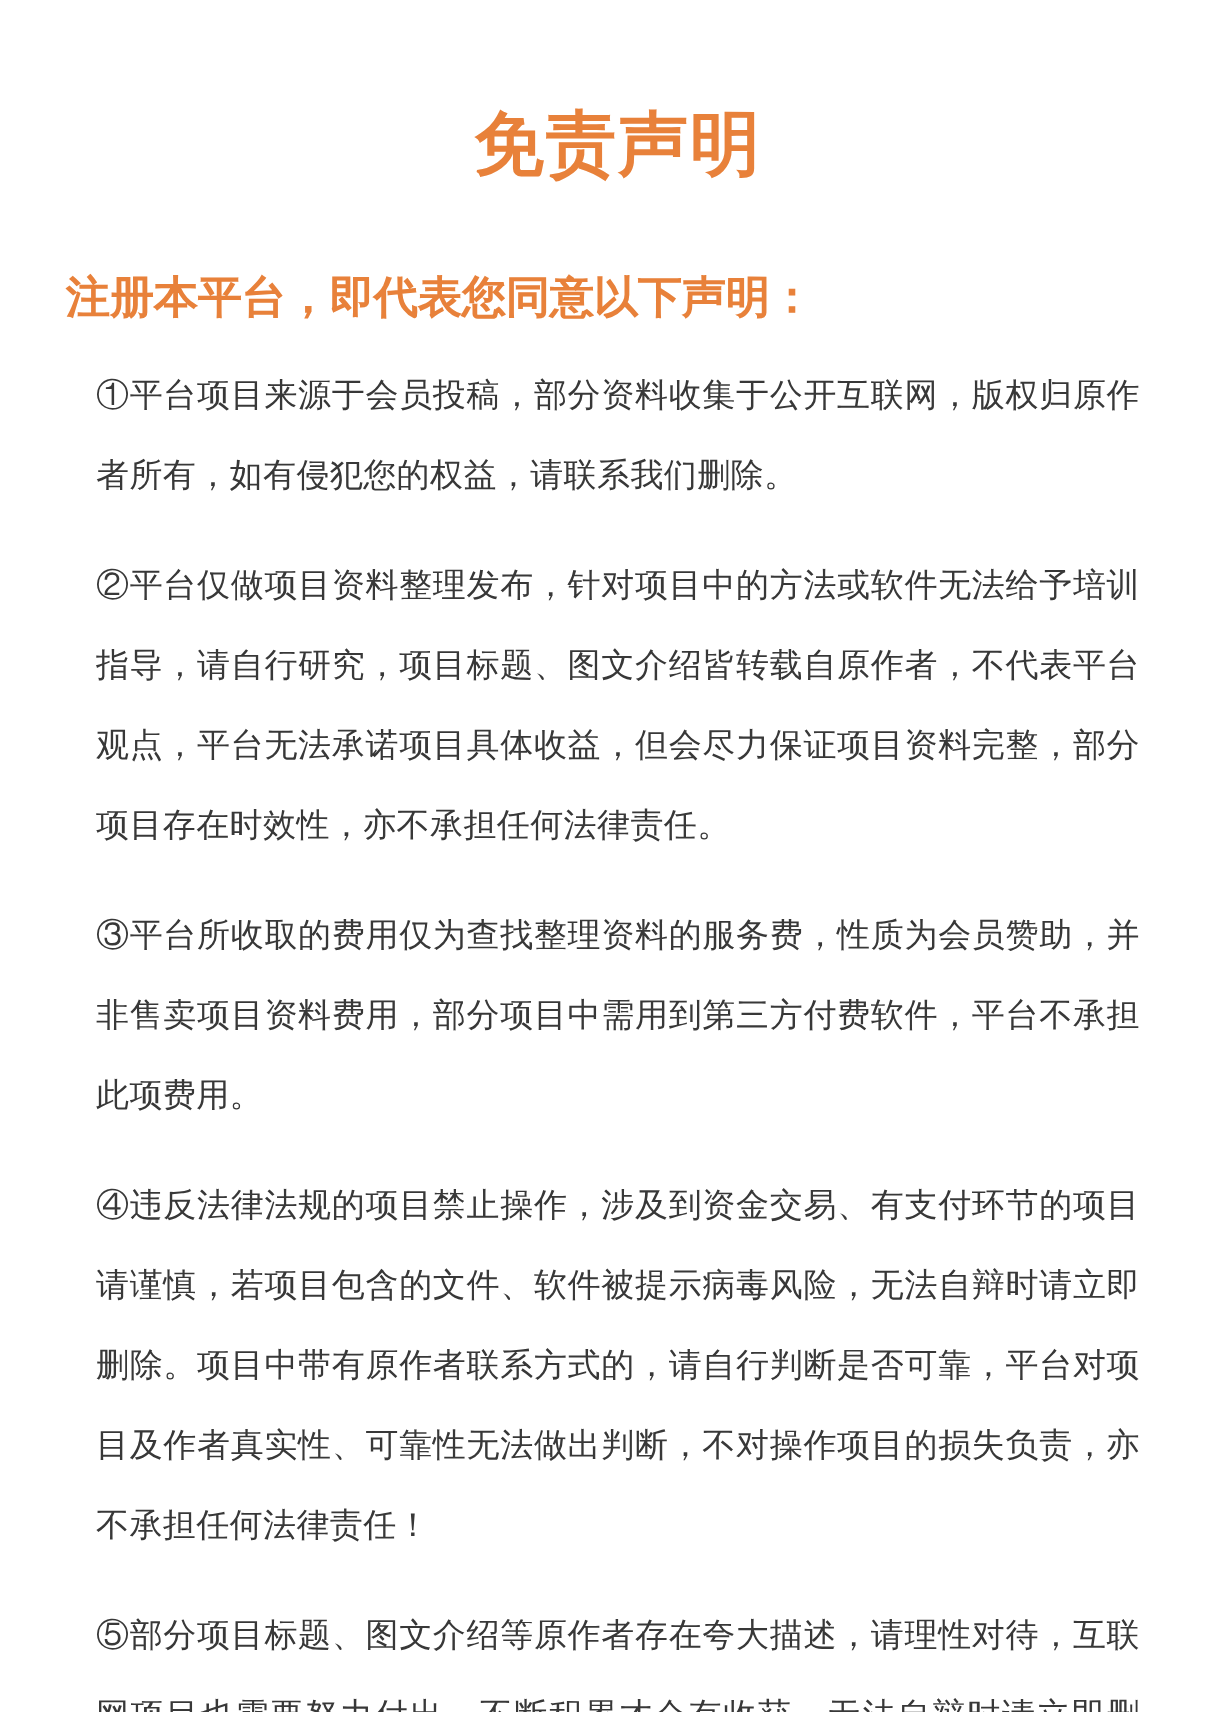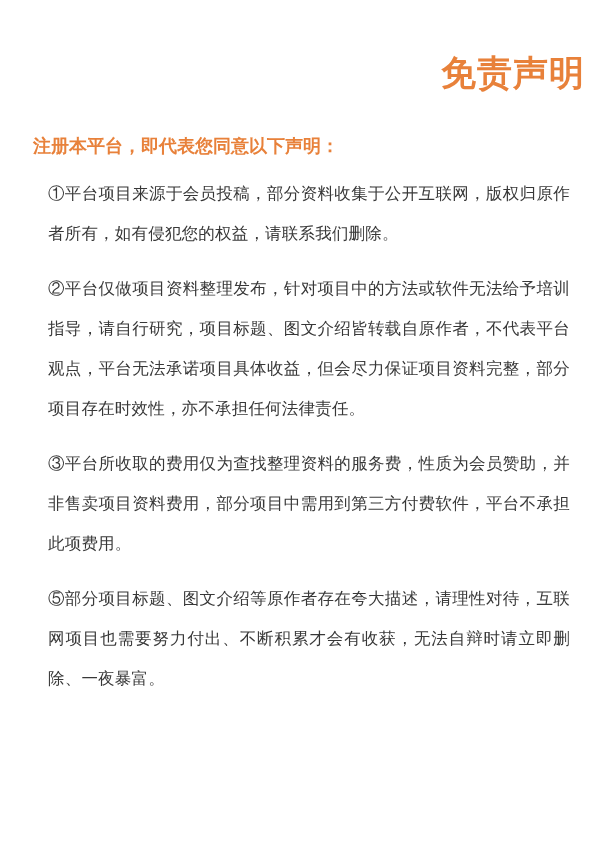--- a/index.html
+++ b/index.html
@@ -17,30 +17,30 @@
     position: relative;
     width: 615px;
     height: 856px;
     background: var(--page-bg);
     padding: 55px 30px 0 33px;
     font-family: "Liberation Sans", sans-serif;
     overflow: hidden;
   }
   .doc-title {
     margin: 0;
-    text-align: right;
+    text-align: center;
     font-size: 35px;
     line-height: 1;
     font-weight: 700;
     color: var(--accent);
     letter-spacing: 1px;
   }
   .intro-line {
     margin: 45px 0 0 0;
-    font-size: 18px;
+    font-size: 22px;
     line-height: 1.25;
     font-weight: 700;
     color: var(--accent);
   }
   .content {
     margin-top: 13px;
     width: 552px;
   }
   .para {
     margin: 15px;
@@ -57,16 +57,17 @@
 
 <div class="page">
   <h1 class="doc-title">免责声明</h1>
 
   <p class="intro-line">注册本平台，即代表您同意以下声明：</p>
 
   <div class="content">
     <p class="para">①平台项目来源于会员投稿，部分资料收集于公开互联网，版权归原作者所有，如有侵犯您的权益，请联系我们删除。</p>
     <p class="para">②平台仅做项目资料整理发布，针对项目中的方法或软件无法给予培训指导，请自行研究，项目标题、图文介绍皆转载自原作者，不代表平台观点，平台无法承诺项目具体收益，但会尽力保证项目资料完整，部分项目存在时效性，亦不承担任何法律责任。</p>
     <p class="para">③平台所收取的费用仅为查找整理资料的服务费，性质为会员赞助，并非售卖项目资料费用，部分项目中需用到第三方付费软件，平台不承担此项费用。</p>
+    <p class="para">④违反法律法规的项目禁止操作，涉及到资金交易、有支付环节的项目请谨慎，若项目包含的文件、软件被提示病毒风险，无法自辩时请立即删除。项目中带有原作者联系方式的，请自行判断是否可靠，平台对项目及作者真实性、可靠性无法做出判断，不对操作项目的损失负责，亦不承担任何法律责任！</p>
     <p class="para">⑤部分项目标题、图文介绍等原作者存在夸大描述，请理性对待，互联网项目也需要努力付出、不断积累才会有收获，无法自辩时请立即删除、一夜暴富。</p>
 
   </div>
 </div>
 
 </body></html>

